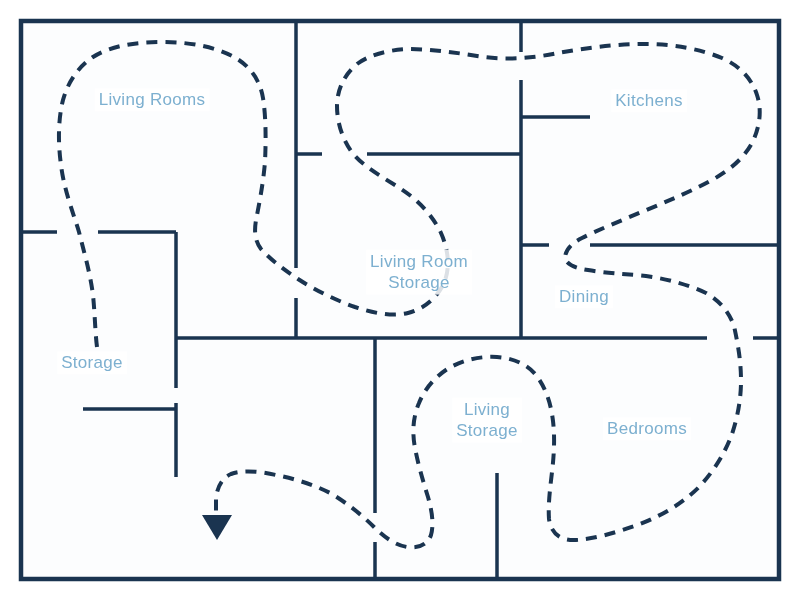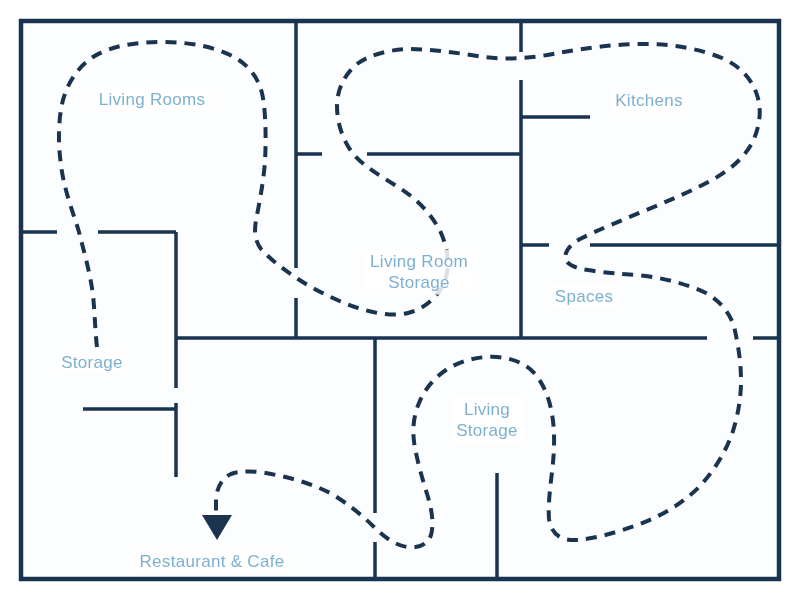--- a/index.html
+++ b/index.html
@@ -124,18 +124,18 @@
       L 216 511
     "></path>
 
     <polygon class="arrow" points="202,515 232,515 217,540"></polygon>
   </svg>
 
   <div class="room-label" style="left:152px;top:100px;">Living Rooms</div>
   <div class="room-label" style="left:649px;top:101px;">Kitchens</div>
   <div class="room-label" style="left:375px;top:272px;margin-left:44px;">Living Room
 Storage</div>
-  <div class="room-label" style="left:584px;top:297px;">Spaces</div>
+  <div class="room-label" style="left:584px;top:297px;">Dining</div>
   <div class="room-label" style="left:92px;top:363px;">Storage</div>
   <div class="room-label" style="left:487px;top:420px;">Living
 Storage</div>
-  <div class="room-label" style="left:212px;top:562px;">Restaurant &amp; Cafe</div>
+  <div class="room-label" style="left:647px;top:429px;">Bedrooms</div>
 </div>
 
 </body></html>

